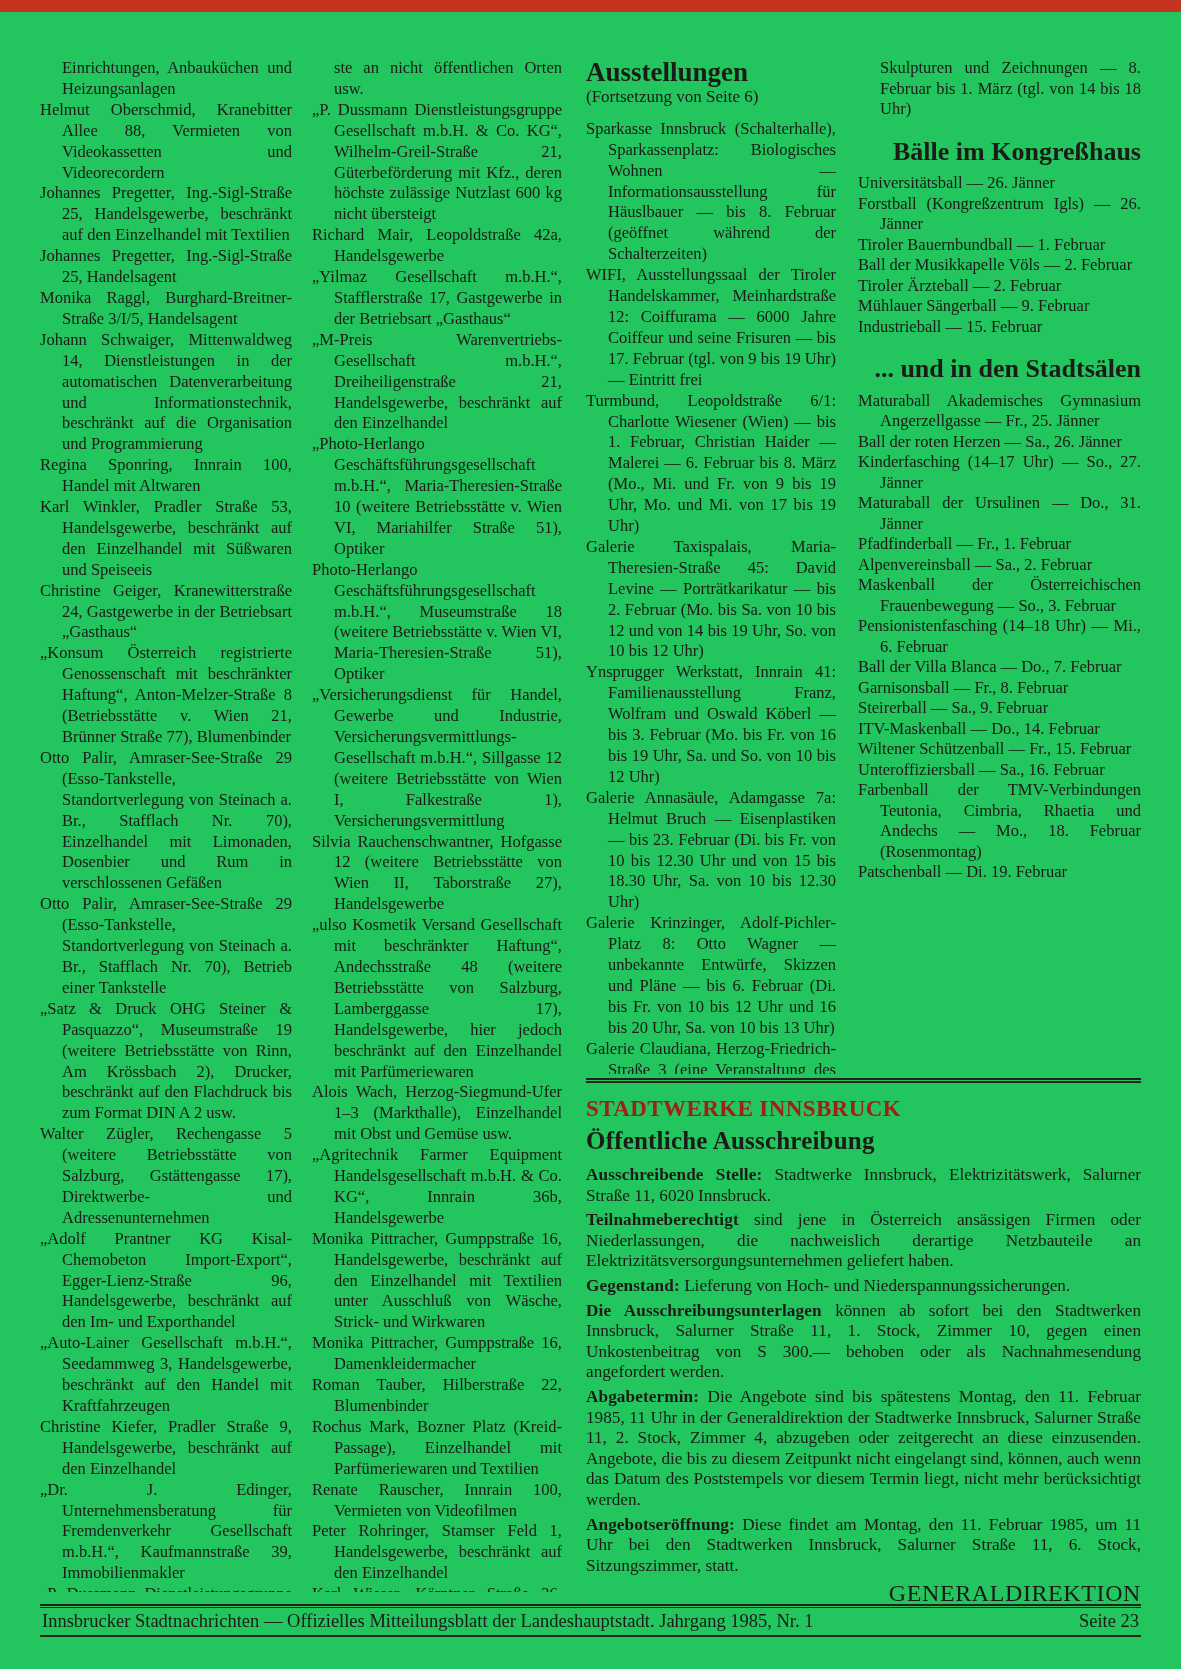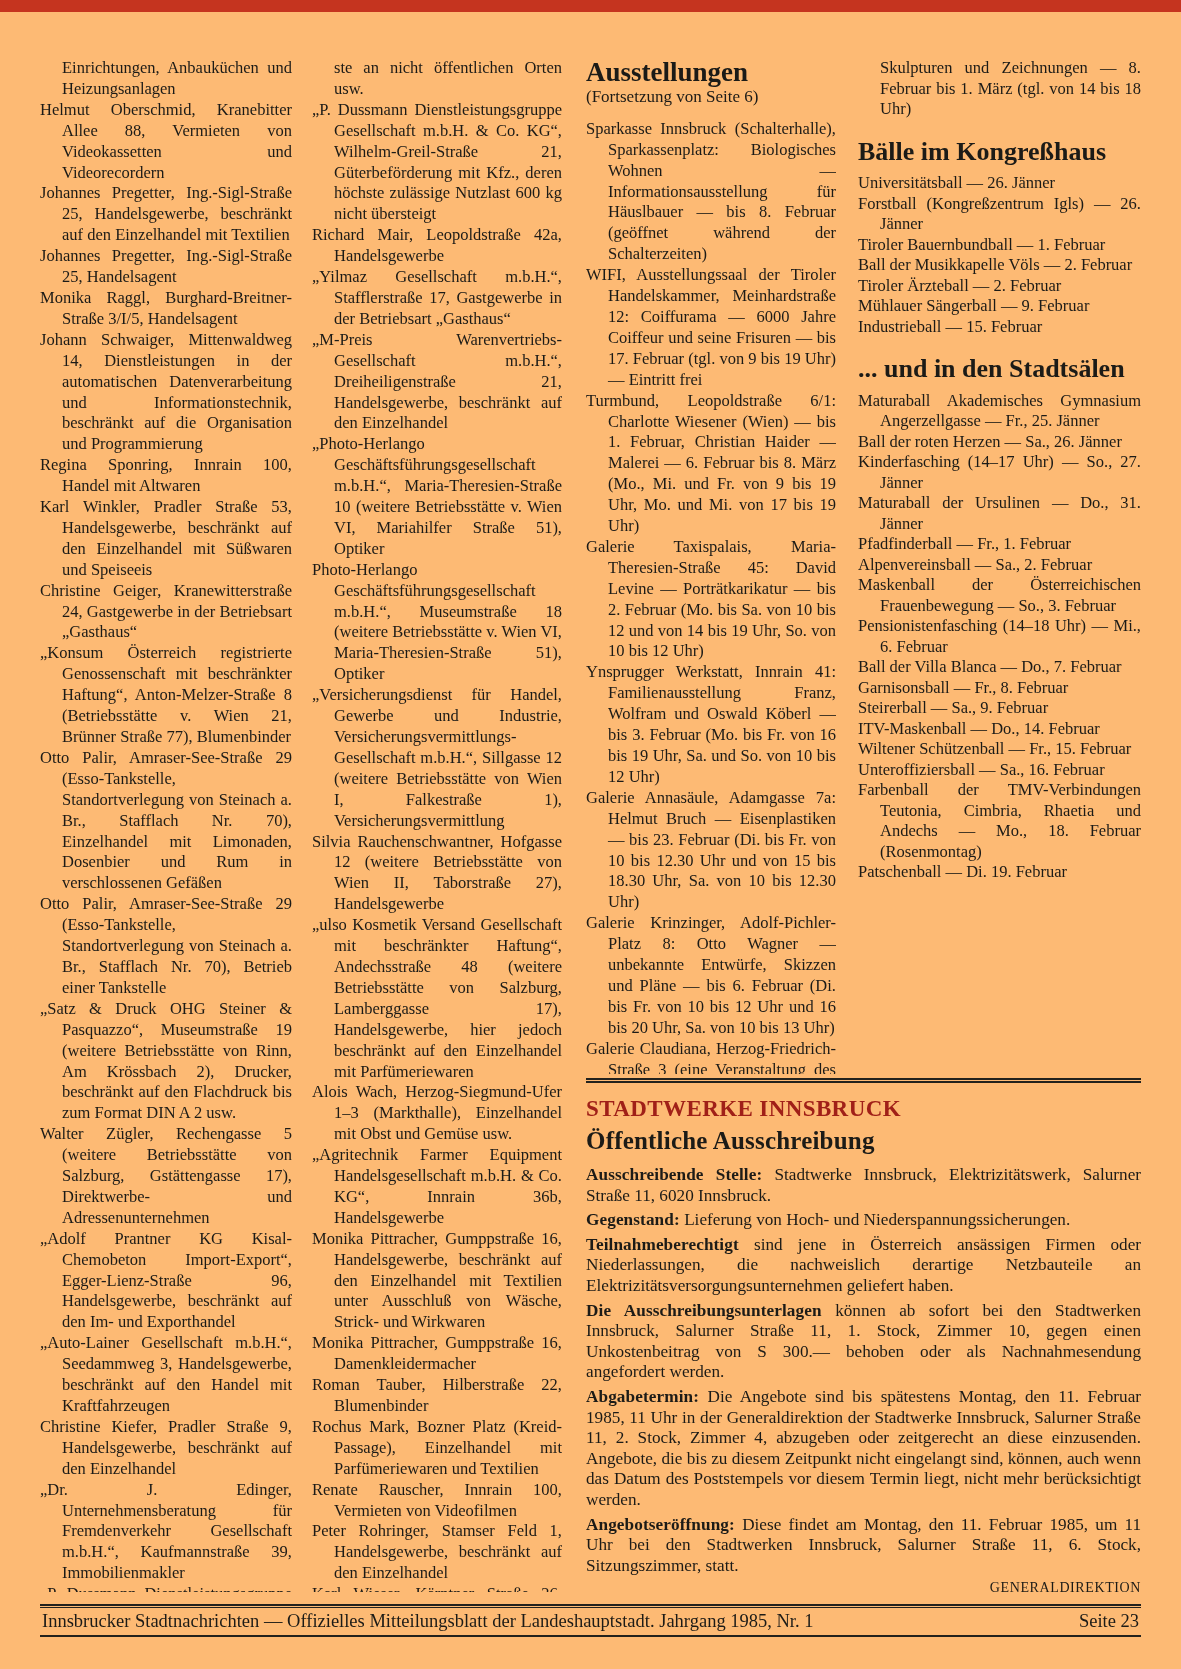--- a/index.html
+++ b/index.html
@@ -23,40 +23,40 @@
   .col1 { left: 40px;  width: 252px; height: 1534px; }
   .col2 { left: 312px; width: 250px; height: 1534px; }
   .col3 { left: 586px; width: 250px; height: 1016px; }
   .col4 { left: 858px; width: 283px; height: 1016px; line-height: 20.5px; }
 
   .entry { padding-left: 22px; text-indent: -22px; }
   .entry.cont { text-indent: 0; }
 
   .main-header { font-size: 27px; font-weight: bold; margin: 4px 0 4px; text-align: left; }
   .subheader   { font-size: 17px; margin: 0 0 11px; text-align: left; }
-  .col-header  { font-size: 26px; font-weight: bold; margin: 22px 0 11px; text-align: left; padding-left: 0; text-indent: 0; }
+  .col-header  { font-size: 26px; font-weight: bold; margin: 22px 0 11px; text-align: right; padding-left: 0; text-indent: 0; }
   .col4 > .col-header:first-of-type { margin-top: 20px; }
 
   .tender { position: absolute; left: 586px; top: 1078px; width: 555px; }
   .rule-double { height: 5px; border-top: 2px solid #23221d; border-bottom: 2px solid #23221d; }
   .kicker { margin-top: 13px; font-size: 23px; font-weight: bold; letter-spacing: 0.4px; }
   .tender-title { font-size: 25px; font-weight: bold; margin: 5px 0 10px; letter-spacing: 0.2px; }
   .tpara { font-size: 17.2px; line-height: 20.6px; text-align: justify; margin: 0 0 4px; }
   .tpara b { letter-spacing: 0.1px; }
-  .signoff { text-align: right; font-size: 14px; letter-spacing: 0.6px; margin-top: 3px; font-family: Liberation Serif, serif; }
+  .signoff { text-align: right; font-size: 24px; letter-spacing: 0.6px; margin-top: 3px; font-family: Liberation Serif, serif; }
 
   .footer { position: absolute; left: 40px; top: 1604px; width: 1101px; }
   .footer .rule-double { height: 4px; border-top: 2px solid #23221d; border-bottom: 1px solid #23221d; }
   .footer-row { display: flex; justify-content: space-between; font-size: 18.5px; padding: 3px 2px 2px; }
   .rule-single { border-top: 2px solid #23221d; margin-top: 1px; }
 </style>
 </head>
 <body>
 
-<div id="page" style="background: #fdba74;">
+<div id="page" style="background: #22c55e;">
 
   <div class="topbar" style="background: rgb(197, 52, 31);"></div>
 
   <div class="col col1">
       <div class="entry cont">Einrichtungen, Anbauküchen und Heizungsanlagen</div>
       <div class="entry">Helmut Oberschmid, Kranebitter Allee 88, Vermieten von Videokassetten und Videorecordern</div>
       <div class="entry">Johannes Pregetter, Ing.-Sigl-Straße 25, Handelsgewerbe, beschränkt auf den Einzelhandel mit Textilien</div>
       <div class="entry">Johannes Pregetter, Ing.-Sigl-Straße 25, Handelsagent</div>
       <div class="entry">Monika Raggl, Burghard-Breitner-Straße 3/I/5, Handelsagent</div>
       <div class="entry">Johann Schwaiger, Mittenwaldweg 14, Dienstleistungen in der automatischen Datenverarbeitung und Informationstechnik, beschränkt auf die Organisation und Programmierung</div>
@@ -140,22 +140,22 @@
       <div class="entry">Farbenball der TMV-Verbindungen Teutonia, Cimbria, Rhaetia und Andechs — Mo., 18. Februar (Rosenmontag)</div>
       <div class="entry">Patschenball — Di. 19. Februar</div>
     </div>
 
   <div class="tender">
     <div class="rule-double"></div>
     <div class="kicker" style="color: rgb(160, 32, 24);">STADTWERKE INNSBRUCK</div>
     <div class="tender-title">Öffentliche Ausschreibung</div>
     <div>
         <p class="tpara"><b>Ausschreibende Stelle: </b>Stadtwerke Innsbruck, Elektrizitätswerk, Salurner Straße 11, 6020 Innsbruck.</p>
+        <p class="tpara"><b>Teilnahmeberechtigt </b>sind jene in Österreich ansässigen Firmen oder Niederlassungen, die nachweislich derartige Netzbauteile an Elektrizitätsversorgungsunternehmen geliefert haben.</p>
         <p class="tpara"><b>Gegenstand: </b>Lieferung von Hoch- und Niederspannungssicherungen.</p>
-        <p class="tpara"><b>Teilnahmeberechtigt </b>sind jene in Österreich ansässigen Firmen oder Niederlassungen, die nachweislich derartige Netzbauteile an Elektrizitätsversorgungsunternehmen geliefert haben.</p>
         <p class="tpara"><b>Die Ausschreibungsunterlagen </b>können ab sofort bei den Stadtwerken Innsbruck, Salurner Straße 11, 1. Stock, Zimmer 10, gegen einen Unkostenbeitrag von S 300.— behoben oder als Nachnahmesendung angefordert werden.</p>
         <p class="tpara"><b>Abgabetermin: </b>Die Angebote sind bis spätestens Montag, den 11. Februar 1985, 11 Uhr in der Generaldirektion der Stadtwerke Innsbruck, Salurner Straße 11, 2. Stock, Zimmer 4, abzugeben oder zeitgerecht an diese einzusenden. Angebote, die bis zu diesem Zeitpunkt nicht eingelangt sind, können, auch wenn das Datum des Poststempels vor diesem Termin liegt, nicht mehr berücksichtigt werden.</p>
         <p class="tpara"><b>Angebotseröffnung: </b>Diese findet am Montag, den 11. Februar 1985, um 11 Uhr bei den Stadtwerken Innsbruck, Salurner Straße 11, 6. Stock, Sitzungszimmer, statt.</p>
       </div>
     <div class="signoff">GENERALDIREKTION</div>
   </div>
 
   <div class="footer">
     <div class="rule-double"></div>
     <div class="footer-row">

